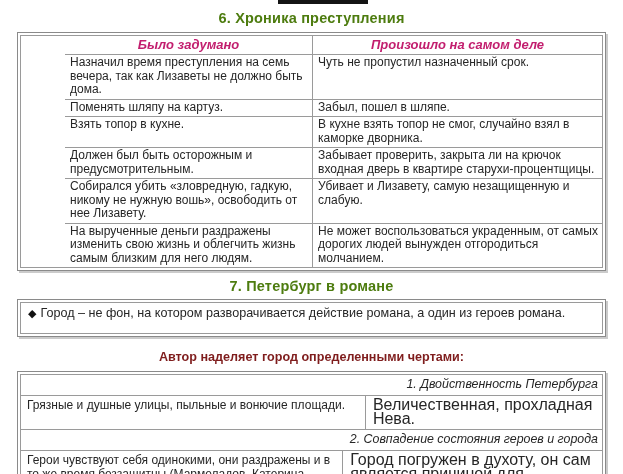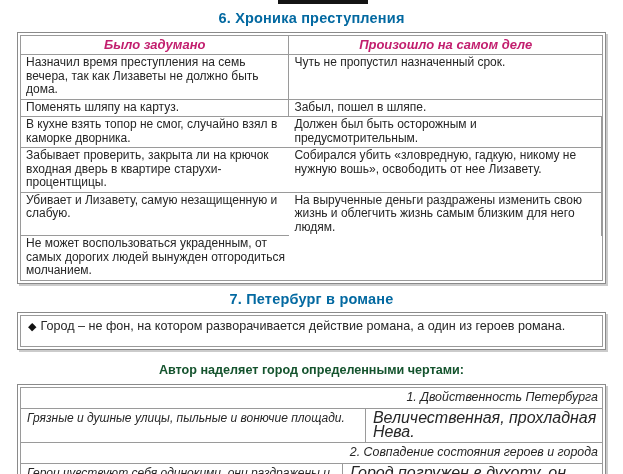--- a/index.html
+++ b/index.html
@@ -8,60 +8,60 @@
     font-family:"Liberation Sans","DejaVu Sans",sans-serif;
     color:#262626;-webkit-font-smoothing:antialiased;
   }
   .page{position:relative;width:623px;height:474px;background:#fff;}
 
   .top-rule{
     margin-left:278px;margin-top:0;width:90px;height:4px;background:#141414;
   }
 
   .sec-title{
-    text-align:center;font-size:14.5px;font-weight:bold;color:#0369a1;
+    text-align:center;font-size:14.5px;font-weight:bold;color:#4d7c0f;
     margin:6px 0 6px 0;letter-spacing:.2px;
   }
   .sec-title.second{margin:7px 0 5px 0;}
 
   
   .frame{
     margin:0 17px;border:1px solid #8a8a8a;padding:2px;background:#fff;
     box-shadow:2px 2px 0 rgba(140,140,140,.45);
   }
   .inner{border:1px solid #9a9a9a;background:#fff;}
 
   
-  .t1{display:grid;grid-template-columns:46.2% 53.8%;}
+  .t1{display:grid;grid-template-columns:46.2% 53.8%;padding-left:44px;}
   .t1 .cell{
     padding:1px 4px 2px 5px;font-size:12px;line-height:13.5px;
     border-bottom:1px solid #9a9a9a;border-right:1px solid #9a9a9a;
   }
   .t1 .cell.rcol{border-right:none;}
   .t1 .cell.lastrow{border-bottom:none;}
   .t1 .head{
     text-align:center;font-weight:bold;font-style:italic;
     font-size:13px;line-height:16px;padding:1px 3px;
   }
 
   .accent{color:#c21e6e;}
 
   
   .callout-inner{
     padding:3px 6px 12px 7px;font-size:12.6px;line-height:15px;white-space:nowrap;
   }
   .diamond{font-size:11px;margin-right:4px;color:#111;}
 
   .subtitle{
-    text-align:center;font-weight:bold;font-size:12.6px;color:#14532d;
+    text-align:center;font-weight:bold;font-size:12.6px;color:#7f1d1d;
     margin:13px 0 7px 0;
   }
 
   
-  .t2 .row{border-bottom:1px solid #9a9a9a;font-style:italic;}
+  .t2 .row{border-bottom:1px solid #9a9a9a;}
   .t2 .row:last-child{border-bottom:none;}
   .t2 .centerhead{
     text-align:right;font-style:italic;font-size:12.4px;line-height:15px;
     padding:2px 4px 3px;
   }
   .t2 .splitrow{display:flex;align-items:stretch;}
   .t2 .splitrow .cl{padding:2px 5px 3px 6px;font-size:12px;line-height:14px;}
   .t2 .splitrow .cr{
     padding:2px 5px 3px 7px;font-size:16px;line-height:14px;
     border-left:1px solid #9a9a9a;
@@ -85,20 +85,21 @@
 
       <div class="cell head accent">Было задумано</div>
       <div class="cell head accent rcol">Произошло на самом деле</div>
 
       <div class="cell">Назначил время преступления на семь вечера, так как Лизаветы не должно быть дома.</div>
       <div class="cell rcol">Чуть не пропустил назначенный срок.</div>
 
       <div class="cell">Поменять шляпу на картуз.</div>
       <div class="cell rcol">Забыл, пошел в шляпе.</div>
 
+      <div class="cell">Взять топор в кухне.</div>
       <div class="cell rcol">В кухне взять топор не смог, случайно взял в каморке дворника.</div>
 
       <div class="cell">Должен был быть осторожным и предусмотрительным.</div>
       <div class="cell rcol">Забывает проверить, закрыта ли на крючок входная дверь в квартире старухи-процентщицы.</div>
 
       <div class="cell">Собирался убить «зловредную, гадкую, никому не нужную вошь», освободить от нее Лизавету.</div>
       <div class="cell rcol">Убивает и Лизавету, самую незащищенную и слабую.</div>
 
       <div class="cell lastrow">На вырученные деньги раздражены изменить свою жизнь и облегчить жизнь самым близким для него людям.</div>
       <div class="cell rcol lastrow">Не может воспользоваться украденным, от самых дорогих людей вынужден отгородиться молчанием.</div>

